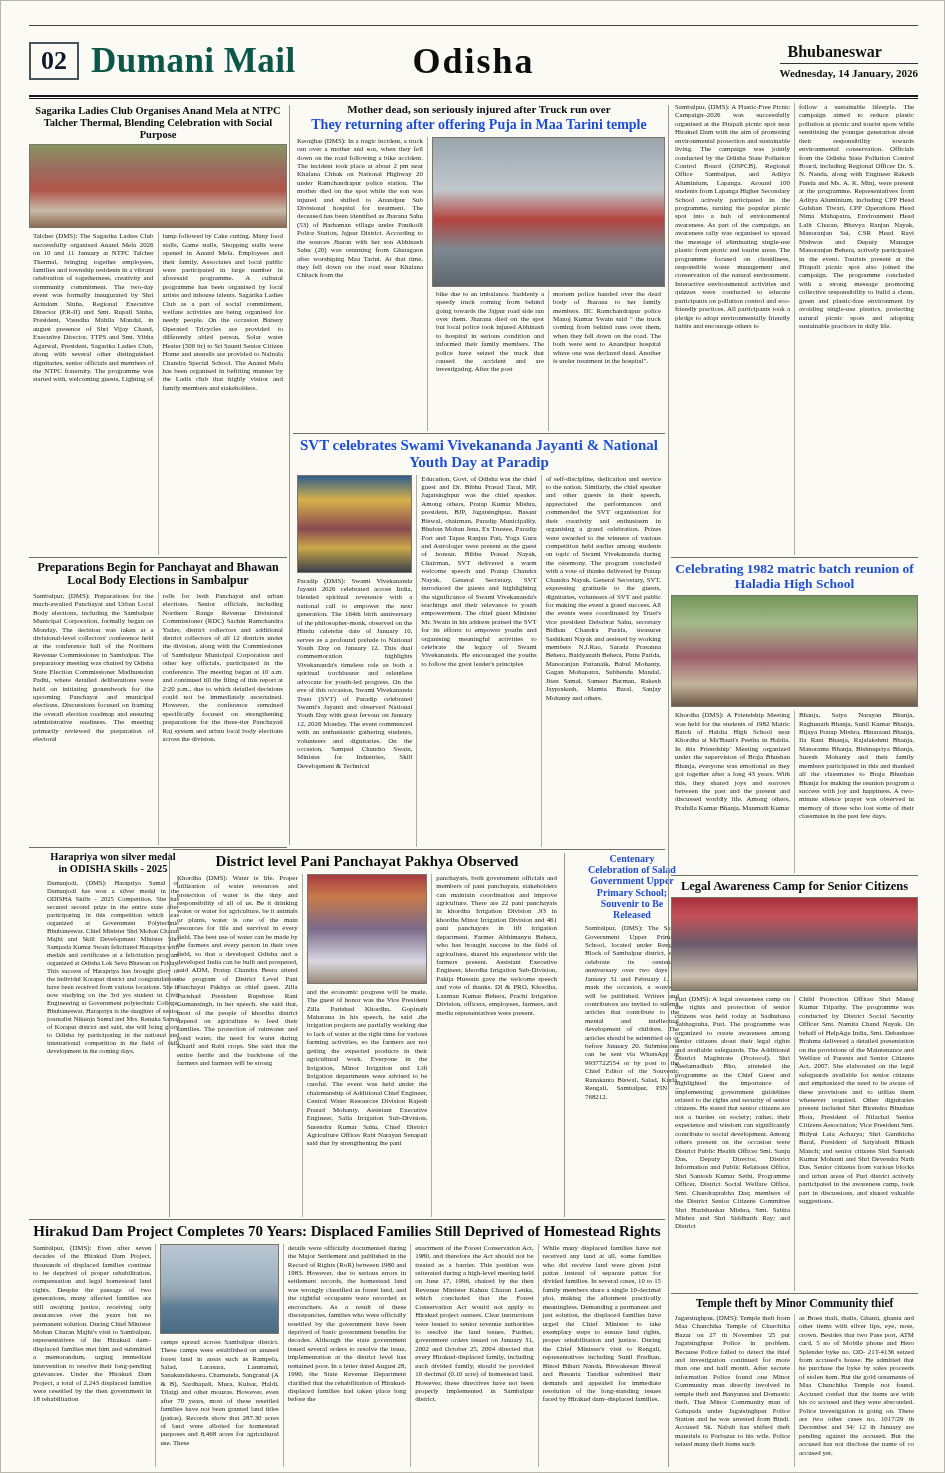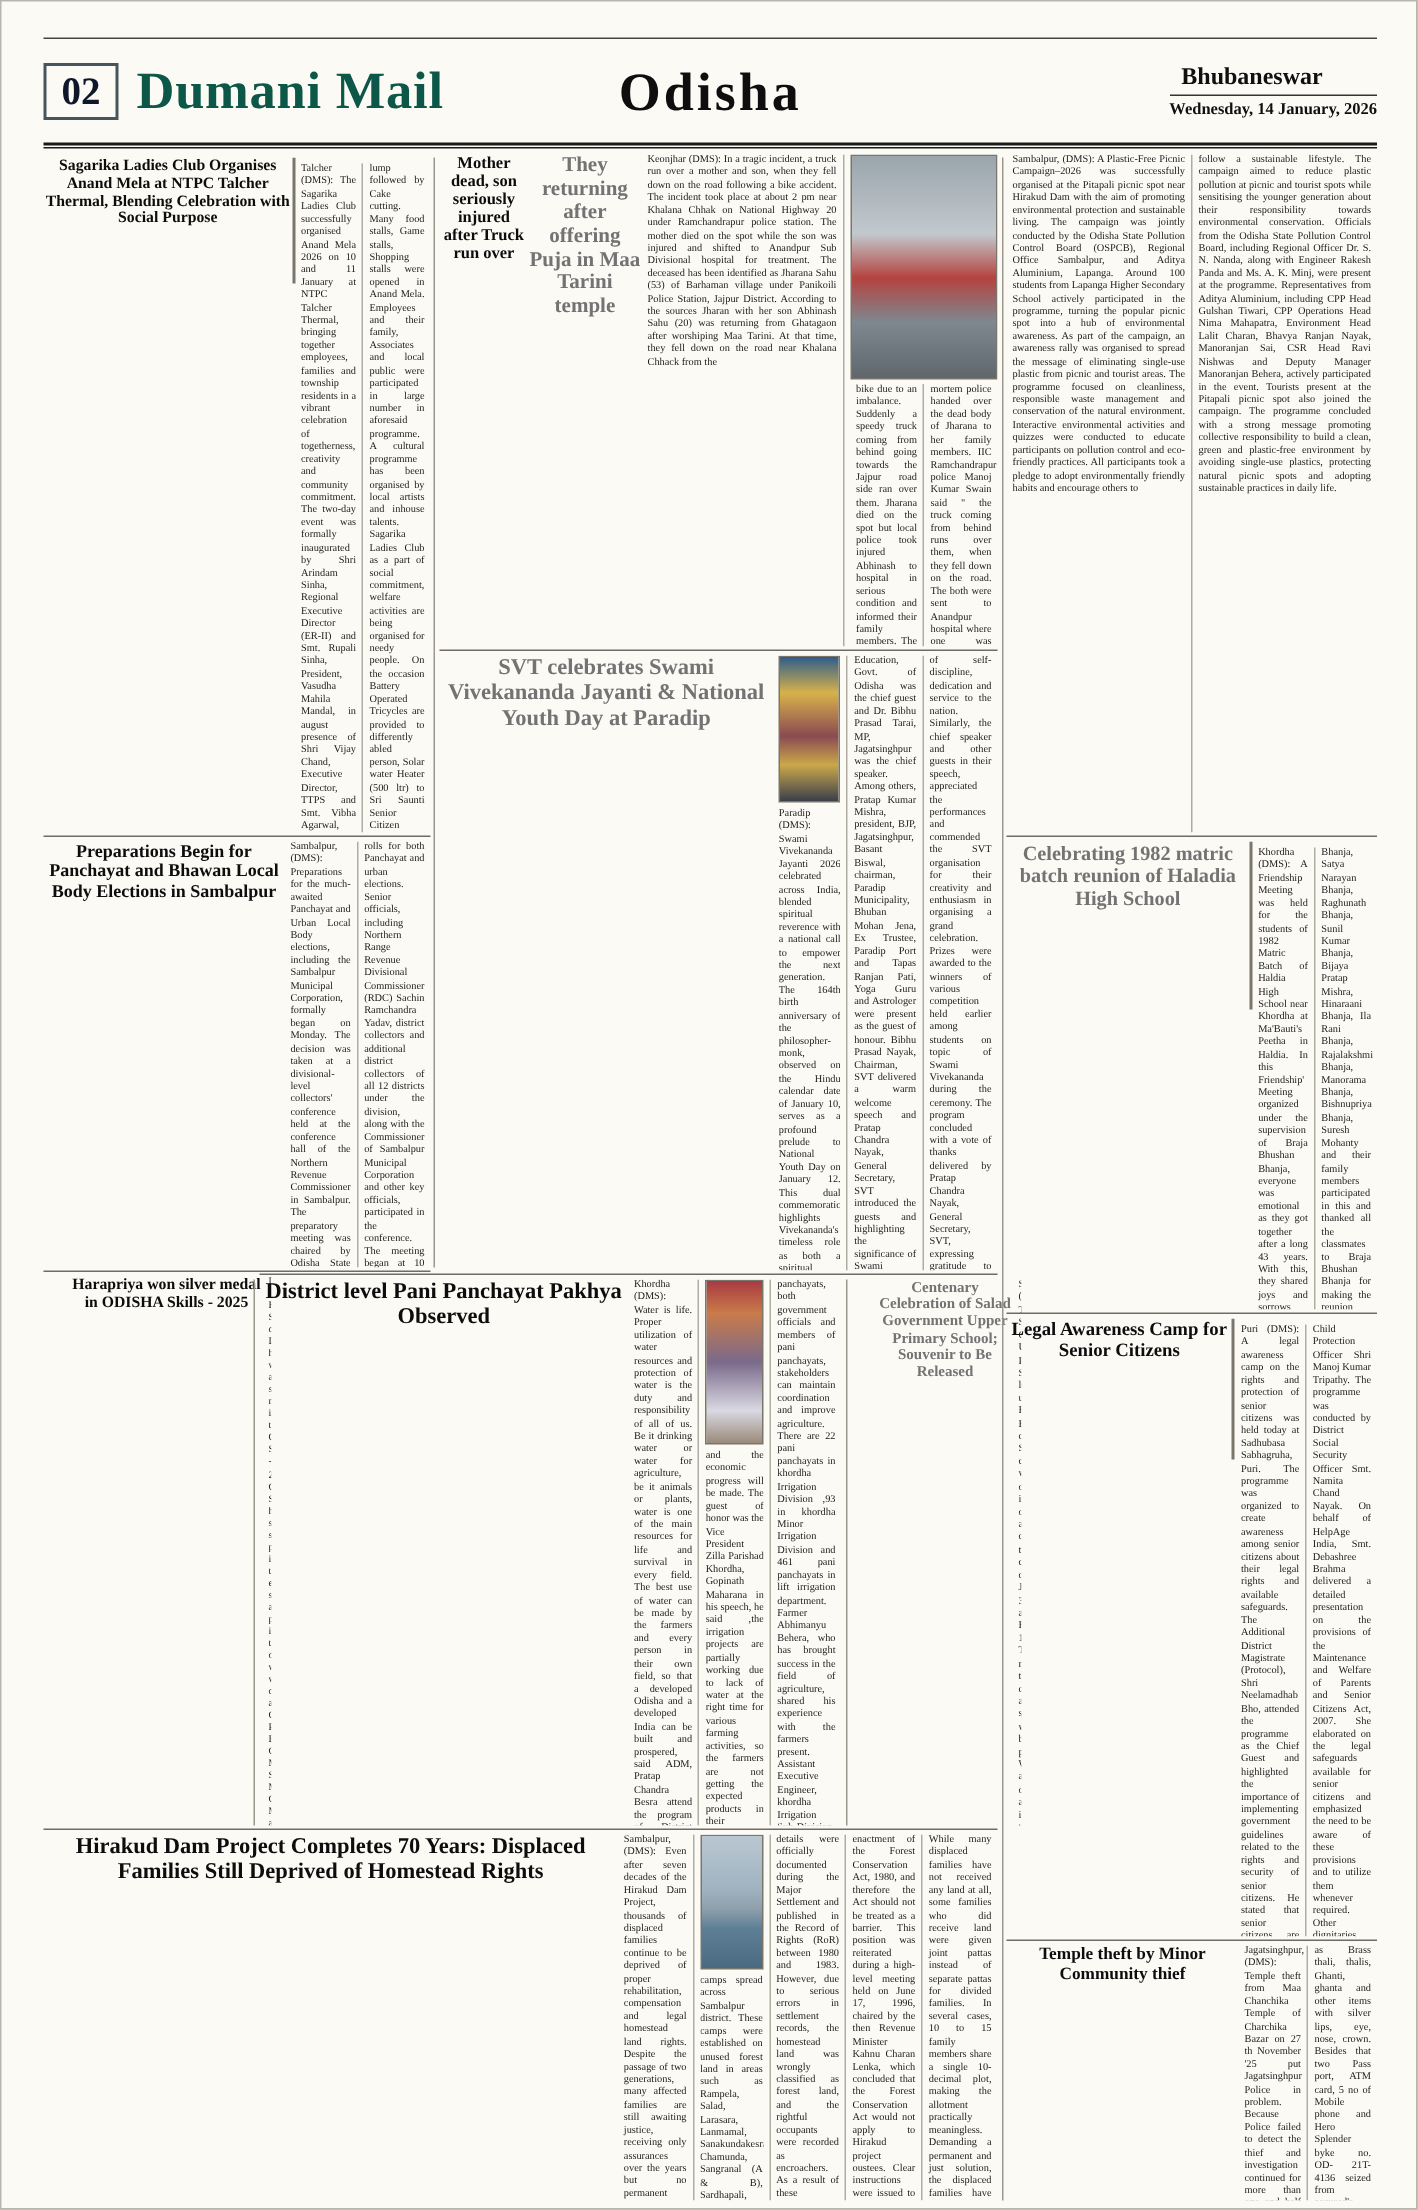--- a/index.html
+++ b/index.html
@@ -9,23 +9,23 @@
   
   .hdr{position:absolute;left:28px;top:24px;width:889px;height:72px;display:flex;align-items:center;border-top:1px solid #444;border-bottom:2px solid #1a1a1a}
   .hdr::after{content:"";position:absolute;left:0;right:0;bottom:-4px;border-bottom:1px solid #1a1a1a}
   .pgnum{border:2px solid #46565c;color:#0f172a;font-size:26px;font-weight:bold;padding:2px 10px;margin-right:12px}
   .masthead{font-size:35px;font-weight:bold;color:#0d5748;letter-spacing:.5px}
   .section{position:absolute;left:50%;transform:translateX(-50%);font-size:36px;font-weight:bold;color:#0e0e0e;letter-spacing:2px}
   .hdr-right{margin-left:auto;}
   .hdr-city{font-size:16px;font-weight:bold;color:#101010;border-bottom:1px solid #333;padding:0 8px 2px}
   .hdr-date{font-size:11px;font-weight:bold;color:#101010;padding-top:3px}
   
-  .article{position:absolute;display:flex;flex-direction:row;overflow:hidden}
+  .article{position:absolute;display:flex;flex-direction:column;overflow:hidden}
   .hl{font-weight:bold;text-align:center;line-height:1.12;margin-bottom:4px;color:#0d0d0d}
-  .hl.blue{color:#737373}
+  .hl.blue{color:#1d4ed8}
   .kicker{font-weight:bold;text-align:center;font-size:11px;color:#0d0d0d;margin-bottom:2px}
   .photo{flex:0 0 auto;border:1px solid #7a766b}
   .cols{display:flex;flex:1;min-height:0}
   .tcol{flex:1;min-width:0;padding:0 4px;font-size:6.9px;line-height:1.22;text-align:justify;color:#1a1a1a;overflow:hidden}
   .tcol + .tcol{border-left:1px solid #b0aca2}
   .colflex{display:flex;flex-direction:column}
   .tcol-text{flex:1;overflow:hidden;margin-top:4px}
   .single{flex:1;min-height:0;font-size:6.9px;line-height:1.22;text-align:justify;color:#1a1a1a;overflow:hidden;padding:0 2px}
   .truck-main{display:flex;flex:1;min-height:0}
   .truck-left{flex:0 0 134px}

